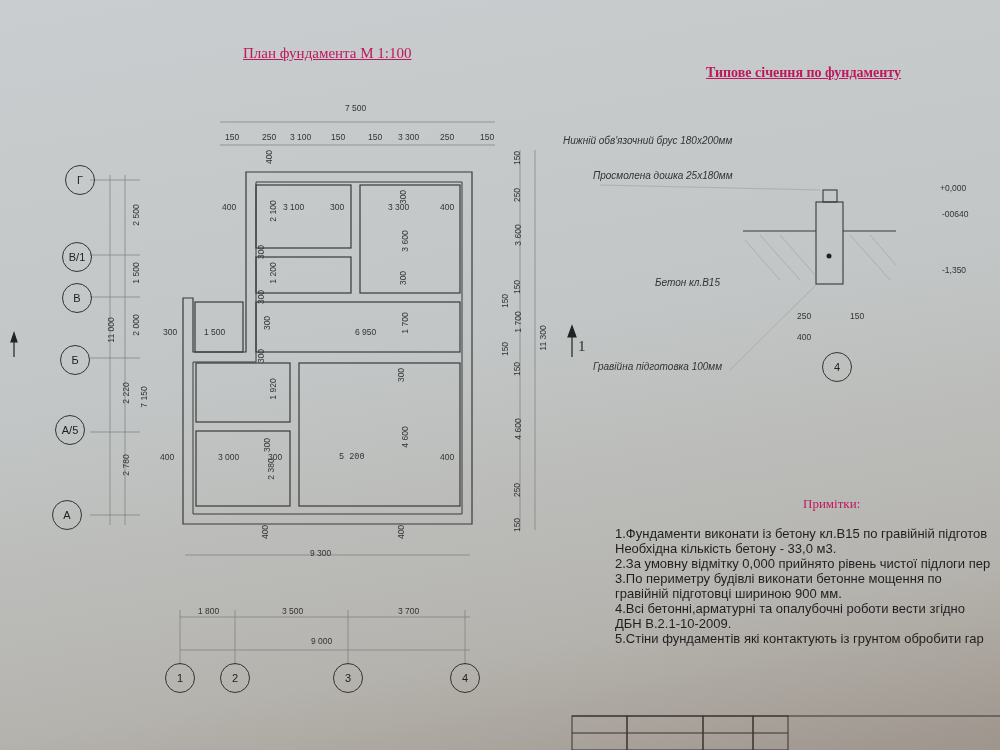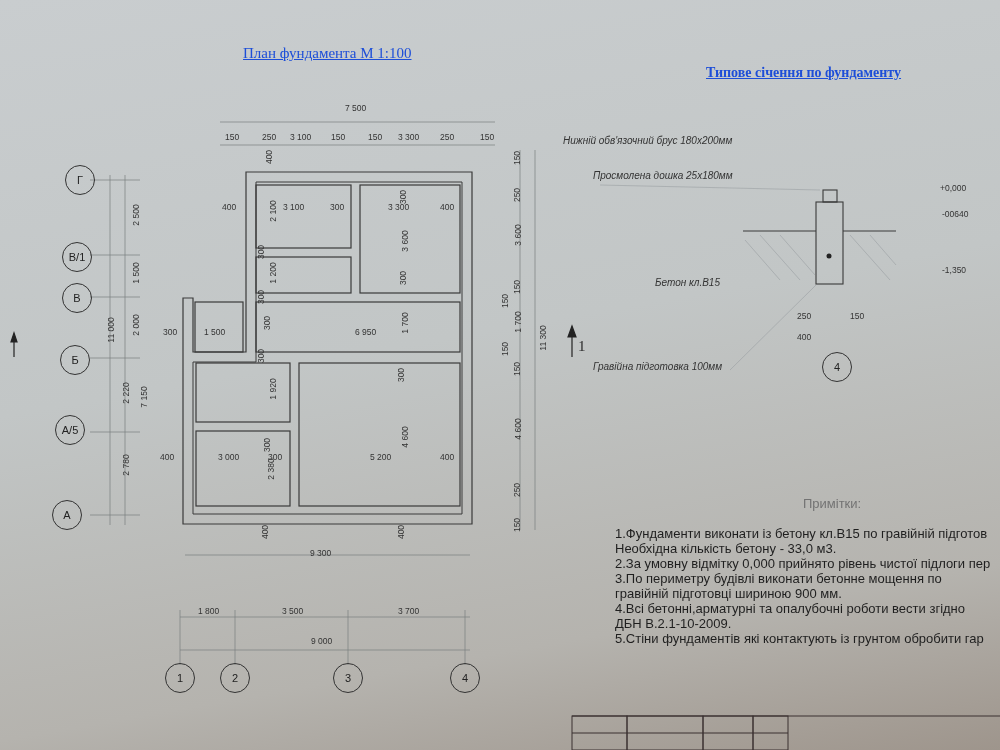--- a/index.html
+++ b/index.html
@@ -2,26 +2,26 @@
 <html><head>
 <meta charset="utf-8">
 <style>
   html, body { margin:0; padding:0; }
   body {
     width:1000px; height:750px; overflow:hidden; position:relative;
     background: linear-gradient(170deg, #c9cdcf 0%, #c2c6c6 45%, #b5b3ae 80%, #9e958c 100%);
     font-family: "Liberation Sans", sans-serif; color:#2a2a2a;
   }
   .abs { position:absolute; }
-  .title { font-family:"Liberation Serif", serif; font-size:15px; text-decoration:underline; color:#1d4ed8; white-space:nowrap; }
+  .title { font-family:"Liberation Serif", serif; font-size:15px; text-decoration:underline; color:#be185d; white-space:nowrap; }
   .dim { font-size:8.5px; color:#333; white-space:nowrap; }
   .vdim { font-size:8.5px; color:#333; white-space:nowrap; transform:rotate(-90deg); transform-origin:center; }
   .axis { width:28px; height:28px; border:1.3px solid #333; border-radius:50%; font-size:11px; display:flex; align-items:center; justify-content:center; color:#222; }
   .lbl-it { font-size:10px; font-style:italic; color:#333; white-space:nowrap; }
-  .notes-title { font-size:13px; color:#737373; }
+  .notes-title { font-size:13px; color:#be185d;font-family:Liberation Serif, serif; }
   .note { font-size:13px; color:#1f1f1f; white-space:nowrap; line-height:15px; }
   svg { position:absolute; left:0; top:0; }
 </style>
 </head>
 <body>
 
 <svg width="1000" height="750">
   <g stroke="#3a3a3a" fill="none" stroke-width="1.2">
 
     <path d="M246,172 L472,172 L472,524 L183,524 L183,298 L193,298 L193,352 L246,352 Z"></path>
@@ -161,21 +161,21 @@
   <div class="abs dim" style="left:355px;top:327px;">6 950</div>
   <div class="abs vdim" style="left:394px;top:318px;">1 700</div>
   <div class="abs vdim" style="left:254px;top:351px;">300</div>
   <div class="abs vdim" style="left:394px;top:370px;">300</div>
   <div class="abs vdim" style="left:262px;top:384px;">1 920</div>
   <div class="abs vdim" style="left:260px;top:440px;">300</div>
   <div class="abs dim" style="left:160px;top:452px;">400</div>
   <div class="abs dim" style="left:218px;top:452px;">3 000</div>
   <div class="abs dim" style="left:268px;top:452px;">300</div>
   <div class="abs vdim" style="left:260px;top:464px;">2 380</div>
-  <div class="abs dim" style="left:370px;top:452px;">5 200</div>
+  <div class="abs dim" style="left:339px;top:452px;font-family:Liberation Mono, monospace;">5 200</div>
   <div class="abs vdim" style="left:394px;top:432px;">4 600</div>
   <div class="abs dim" style="left:440px;top:452px;">400</div>
   <div class="abs vdim" style="left:258px;top:527px;">400</div>
   <div class="abs vdim" style="left:394px;top:527px;">400</div>
 </div>
 
 <div class="abs dim" style="left:310px;top:548px;">9 300</div>
 <div>
   <div class="abs dim" style="left:198px;top:606px;">1 800</div>
   <div class="abs dim" style="left:282px;top:606px;">3 500</div>

